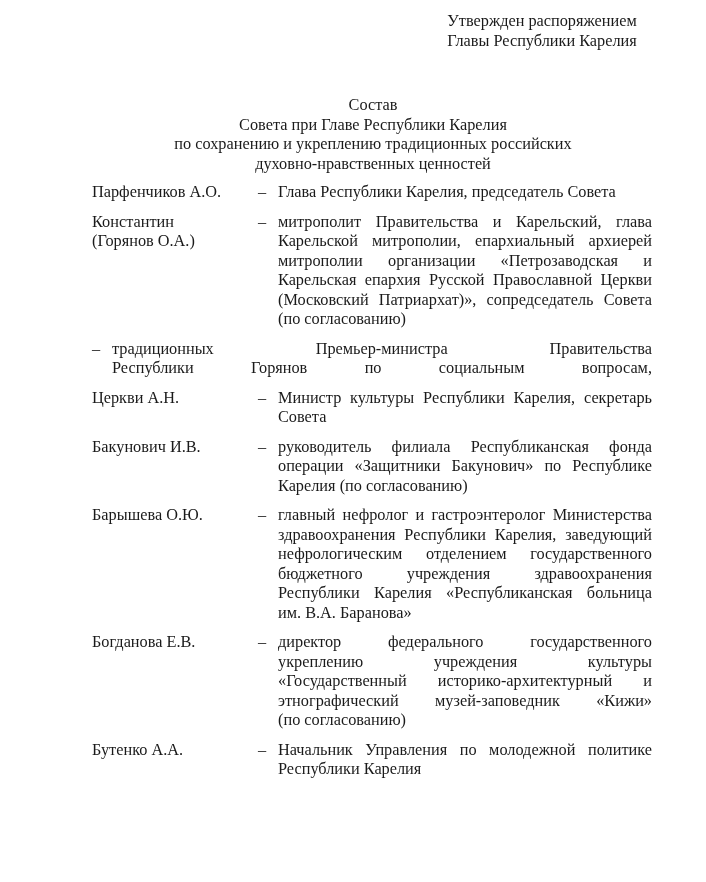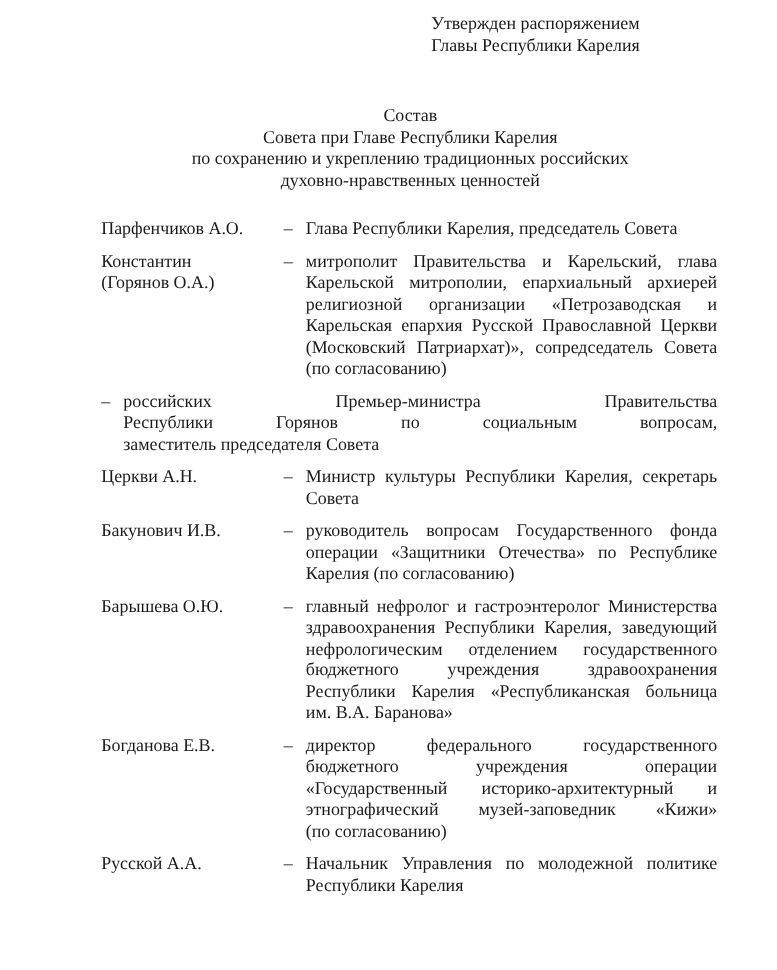--- a/index.html
+++ b/index.html
@@ -16,35 +16,35 @@
     color: #1a1a1a;
     font-size: 16.3px;
     line-height: 19.5px;
   }
   .approval {
     position: absolute;
     left: 392px;
     top: 11px;
     width: 300px;
   }
-  .approval div { white-space: nowrap; }
+  .approval div { white-space: nowrap; text-align: center; }
 
   .title-block {
     position: absolute;
     left: 0;
     top: 95px;
     width: 746px;
     text-align: center;
   }
   .title-block div { white-space: nowrap; }
 
   .members {
     position: absolute;
     left: 92px;
-    top: 198px;
+    top: 182px;
     width: 560px;
   }
   .member {
     display: flex;
     align-items: flex-start;
     margin-bottom: 10px;
   }
   .member .name {
     width: 166px;
     flex: 0 0 166px;
@@ -92,75 +92,74 @@
         <span class="line last">Глава Республики Карелия, председатель Совета</span>
       </div>
     </div>
     <div class="member">
       <div class="name">Константин
 (Горянов О.А.)</div>
       <div class="dash">–</div>
       <div class="desc">
         <span class="line">митрополит Правительства и Карельский, глава</span>
         <span class="line">Карельской митрополии, епархиальный архиерей</span>
-        <span class="line">религиозной организации «Петрозаводская и</span>
+        <span class="line">митрополии организации «Петрозаводская и</span>
         <span class="line">Карельская епархия Русской Православной Церкви</span>
         <span class="line">(Московский Патриархат)», сопредседатель Совета</span>
         <span class="line last">(по согласованию)</span>
       </div>
     </div>
     <div class="member">
       <div class="dash">–</div>
       <div class="desc">
-        <span class="line">российских Премьер-министра Правительства</span>
+        <span class="line">традиционных Премьер-министра Правительства</span>
         <span class="line">Республики Горянов по социальным вопросам,</span>
-        <span class="line last">заместитель председателя Совета</span>
       </div>
     </div>
     <div class="member">
       <div class="name">Церкви А.Н.</div>
       <div class="dash">–</div>
       <div class="desc">
         <span class="line">Министр культуры Республики Карелия, секретарь</span>
         <span class="line last">Совета</span>
       </div>
     </div>
     <div class="member">
       <div class="name">Бакунович И.В.</div>
       <div class="dash">–</div>
       <div class="desc">
-        <span class="line">руководитель вопросам Государственного фонда</span>
-        <span class="line">операции «Защитники Отечества» по Республике</span>
+        <span class="line">руководитель филиала Республиканская фонда</span>
+        <span class="line">операции «Защитники Бакунович» по Республике</span>
         <span class="line last">Карелия (по согласованию)</span>
       </div>
     </div>
     <div class="member">
       <div class="name">Барышева О.Ю.</div>
       <div class="dash">–</div>
       <div class="desc">
         <span class="line">главный нефролог и гастроэнтеролог Министерства</span>
         <span class="line">здравоохранения Республики Карелия, заведующий</span>
         <span class="line">нефрологическим отделением государственного</span>
         <span class="line">бюджетного учреждения здравоохранения</span>
         <span class="line">Республики Карелия «Республиканская больница</span>
         <span class="line last">им. В.А. Баранова»</span>
       </div>
     </div>
     <div class="member">
       <div class="name">Богданова Е.В.</div>
       <div class="dash">–</div>
       <div class="desc">
         <span class="line">директор федерального государственного</span>
-        <span class="line">бюджетного учреждения операции</span>
+        <span class="line">укреплению учреждения культуры</span>
         <span class="line">«Государственный историко-архитектурный и</span>
         <span class="line">этнографический музей-заповедник «Кижи»</span>
         <span class="line last">(по согласованию)</span>
       </div>
     </div>
     <div class="member">
-      <div class="name">Русской А.А.</div>
+      <div class="name">Бутенко А.А.</div>
       <div class="dash">–</div>
       <div class="desc">
         <span class="line">Начальник Управления по молодежной политике</span>
         <span class="line last">Республики Карелия</span>
       </div>
     </div>
   </div>
 
 </body></html>

